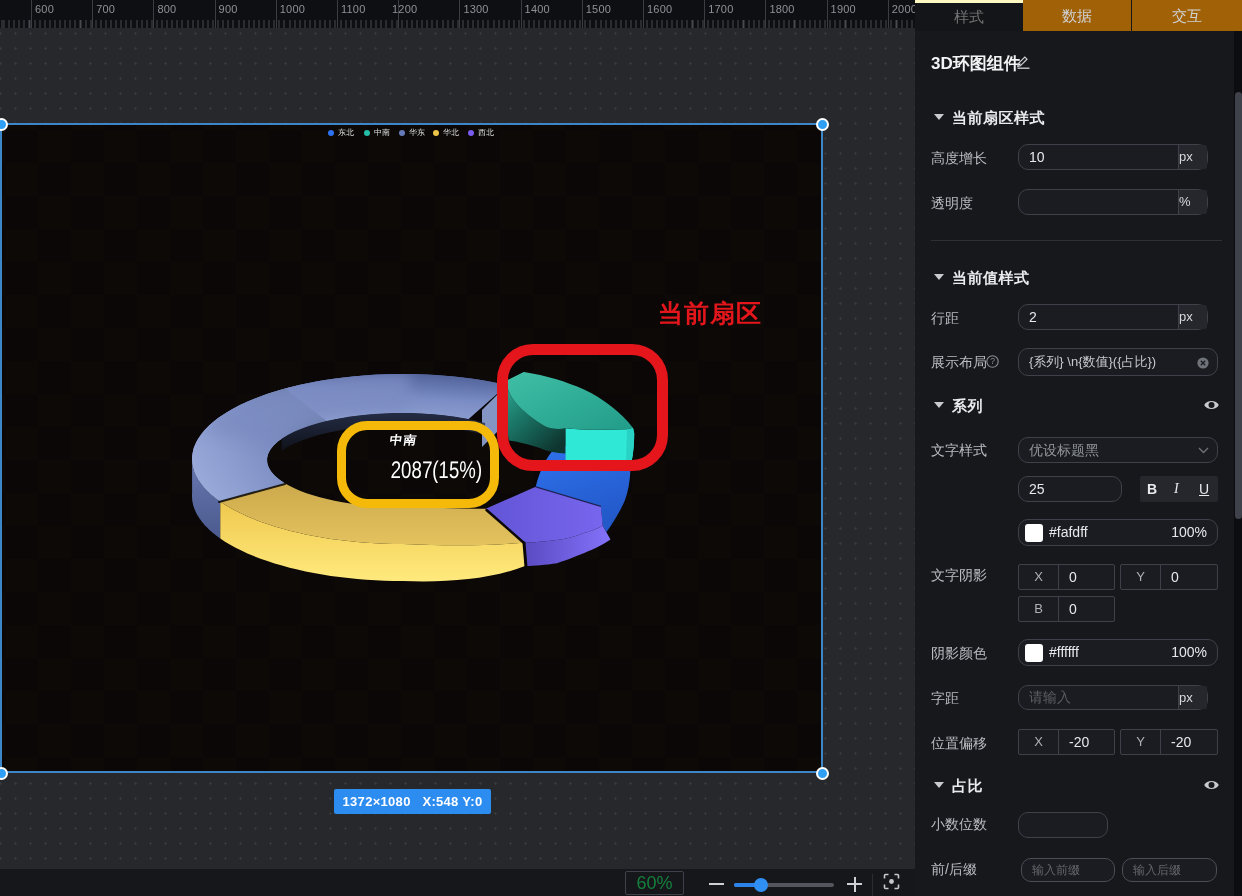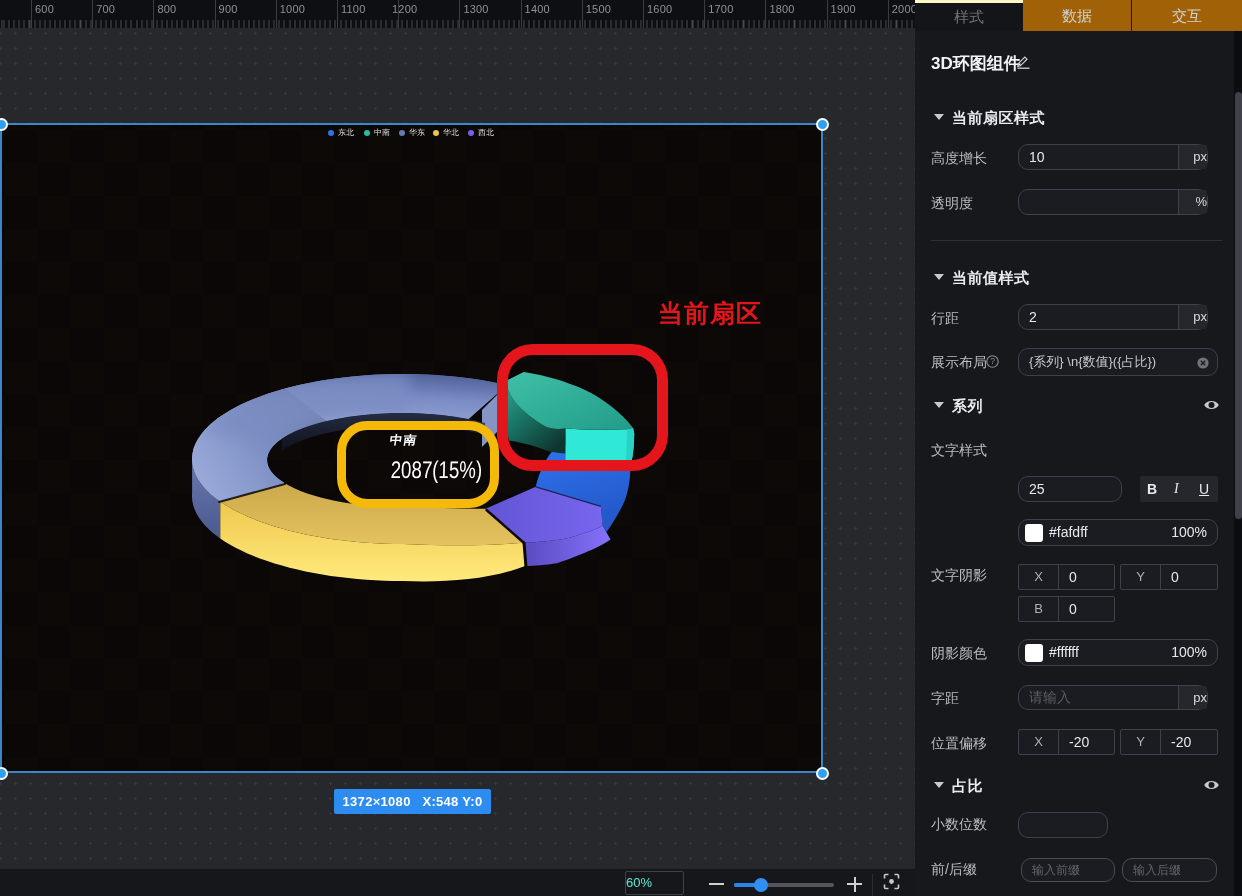--- a/index.html
+++ b/index.html
@@ -31,38 +31,38 @@
 #anYel{position:absolute;left:335px;top:296px;width:162px;height:87px;border:9px solid #F5B90A;border-radius:30px;z-index:7}
 #anRed{position:absolute;left:495px;top:219px;width:171px;height:127px;border:11px solid #E4161C;border-radius:36px;z-index:7}
 #txRed{position:absolute;left:656px;top:172px;font-size:25px;font-weight:bold;color:#E4161C;z-index:7;letter-spacing:1px}
 #txOra{position:absolute;left:196px;top:304px;font-size:27px;font-weight:bold;color:#ED6A3C;z-index:7;letter-spacing:1.5px}
 
 #badge{position:absolute;left:334px;top:789px;width:157px;height:25px;background:#2D8CF0;border-radius:2px;
  color:#fff;font-size:13px;font-weight:bold;line-height:25px;text-align:center;letter-spacing:0.3px}
 
 #tbar{position:absolute;left:0;top:869px;width:915px;height:27px;background:#16171B}
 #zoomv{position:absolute;left:625px;top:2px;width:59px;height:24px;border:1px solid #3E4149;border-radius:2px;
- color:#5eead4;font-size:13px;text-align:left;line-height:22px}
+ color:#15803d;font-size:18px;text-align:center;line-height:22px}
 #minus{position:absolute;left:709px;top:14px;width:15px;height:2px;background:#CDD0D4}
 #strk{position:absolute;left:734px;top:14px;width:100px;height:4px;border-radius:2px;background:#53565C}
 #sfil{position:absolute;left:734px;top:14px;width:27px;height:4px;border-radius:2px;background:#2D83EA}
 #knob{position:absolute;left:754px;top:9px;width:14px;height:14px;border-radius:50%;background:#2F8FF2}
 #plus1{position:absolute;left:847px;top:14px;width:15px;height:2px;background:#CDD0D4}
 #plus2{position:absolute;left:853.5px;top:7.5px;width:2px;height:15px;background:#CDD0D4}
 #tsep{position:absolute;left:872px;top:5px;width:1px;height:22px;background:#2B2D31}
 
 #panel{position:absolute;left:915px;top:0;width:327px;height:896px;background:#17181C}
 .tab{position:absolute;top:0;height:31px;line-height:31px;text-align:center;font-size:15px;color:#CFD1D5;background:#a16207}
 .lbl{position:absolute;font-size:14px;color:#B9BCC1}
 .hdr{position:absolute;font-size:15px;font-weight:bold;color:#E9EBED;letter-spacing:0.5px}
 .tri{position:absolute;width:0;height:0;border-left:5px solid rgba(0,0,0,0);border-right:5px solid rgba(0,0,0,0);border-top:6px solid #C8CACD}
 .box{position:absolute;height:26px;background:#1A1C21;border:1px solid #3E4149;border-radius:10px;font-size:14px;color:#E6E8EA}
 .box .val{position:absolute;left:10px;top:0;line-height:24px}
 .sfx{position:absolute;right:0;top:0;bottom:0;width:29px;border-left:1px solid #3E4149;background:#25272D;
- color:#D8DADE;font-size:13px;text-align:right;line-height:24px;border-radius:0 2px 2px 0}
+ color:#D8DADE;font-size:13px;text-align:left;line-height:24px;border-radius:0 2px 2px 0}
 .ph{color:#5B5E64}
 .div{position:absolute;left:16px;width:291px;height:1px;background:#2E3036}
 .xy{position:absolute;height:26px;background:#1A1C21;border:1px solid #3E4149;border-radius:2px}
 .xy b{position:absolute;left:0;top:0;width:40px;line-height:24px;text-align:center;color:#AEB1B6;font-size:13px;font-weight:normal;border-right:1px solid #3E4149}
 .xy span{position:absolute;left:50px;top:0;line-height:24px;font-size:14px;color:#E6E8EA}
 .sw{position:absolute;left:6px;top:4px;width:18px;height:18px;background:#fff;border-radius:3px}
 .pct{position:absolute;right:10px;top:0;line-height:25px;font-size:14px;color:#E6E8EA}
 .eye{position:absolute;left:288px}
 </style></head><body>
 <div id="stage">
@@ -277,20 +277,26 @@
     </svg>
   </div>
 
   <div class="tri" style="left:19px;top:402px"></div>
   <div class="hdr" style="left:37px;top:397px">系列</div>
   <svg class="eye" style="top:397px" width="17" height="16" viewBox="0 0 17 16">
     <path d="M1.2 8 C3.8 2.8 13.2 2.8 15.8 8 C13.2 13.2 3.8 13.2 1.2 8 Z" fill="#C8CACD"></path>
     <circle cx="8.5" cy="8" r="3" fill="#17181C"></circle>
   </svg>
   <div class="lbl" style="left:16px;top:442px">文字样式</div>
+  <div class="box" style="left:103px;top:437px;width:200px">
+        <span class="val" style="color:#92959B">优设标题黑</span>
+    <svg style="position:absolute;right:8px;top:9px" width="11" height="7" viewBox="0 0 11 7" fill="none">
+          <path d="M1 1 L5.5 5.5 L10 1" stroke="#6E7176" stroke-width="1.4"></path>
+        </svg>
+  </div>
   <div class="box" style="left:103px;top:476px;width:104px">
         <span class="val">25</span>
       </div>
   <div style="position:absolute;left:225px;top:476px;width:78px;height:26px;background:#25272D;border-radius:2px;color:#E8EAEC">
     <span style="position:absolute;left:7px;top:5px;font-size:14px;font-weight:bold">B</span>
     <span style="position:absolute;left:34px;top:5px;font-size:14px;font-style:italic;font-family:'Liberation Serif',serif">I</span>
     <span style="position:absolute;left:59px;top:5px;font-size:14px;text-decoration:underline">U</span>
   </div>
   <div class="box" style="left:103px;top:519px;width:200px;height:27px">
         <span class="sw"></span>

